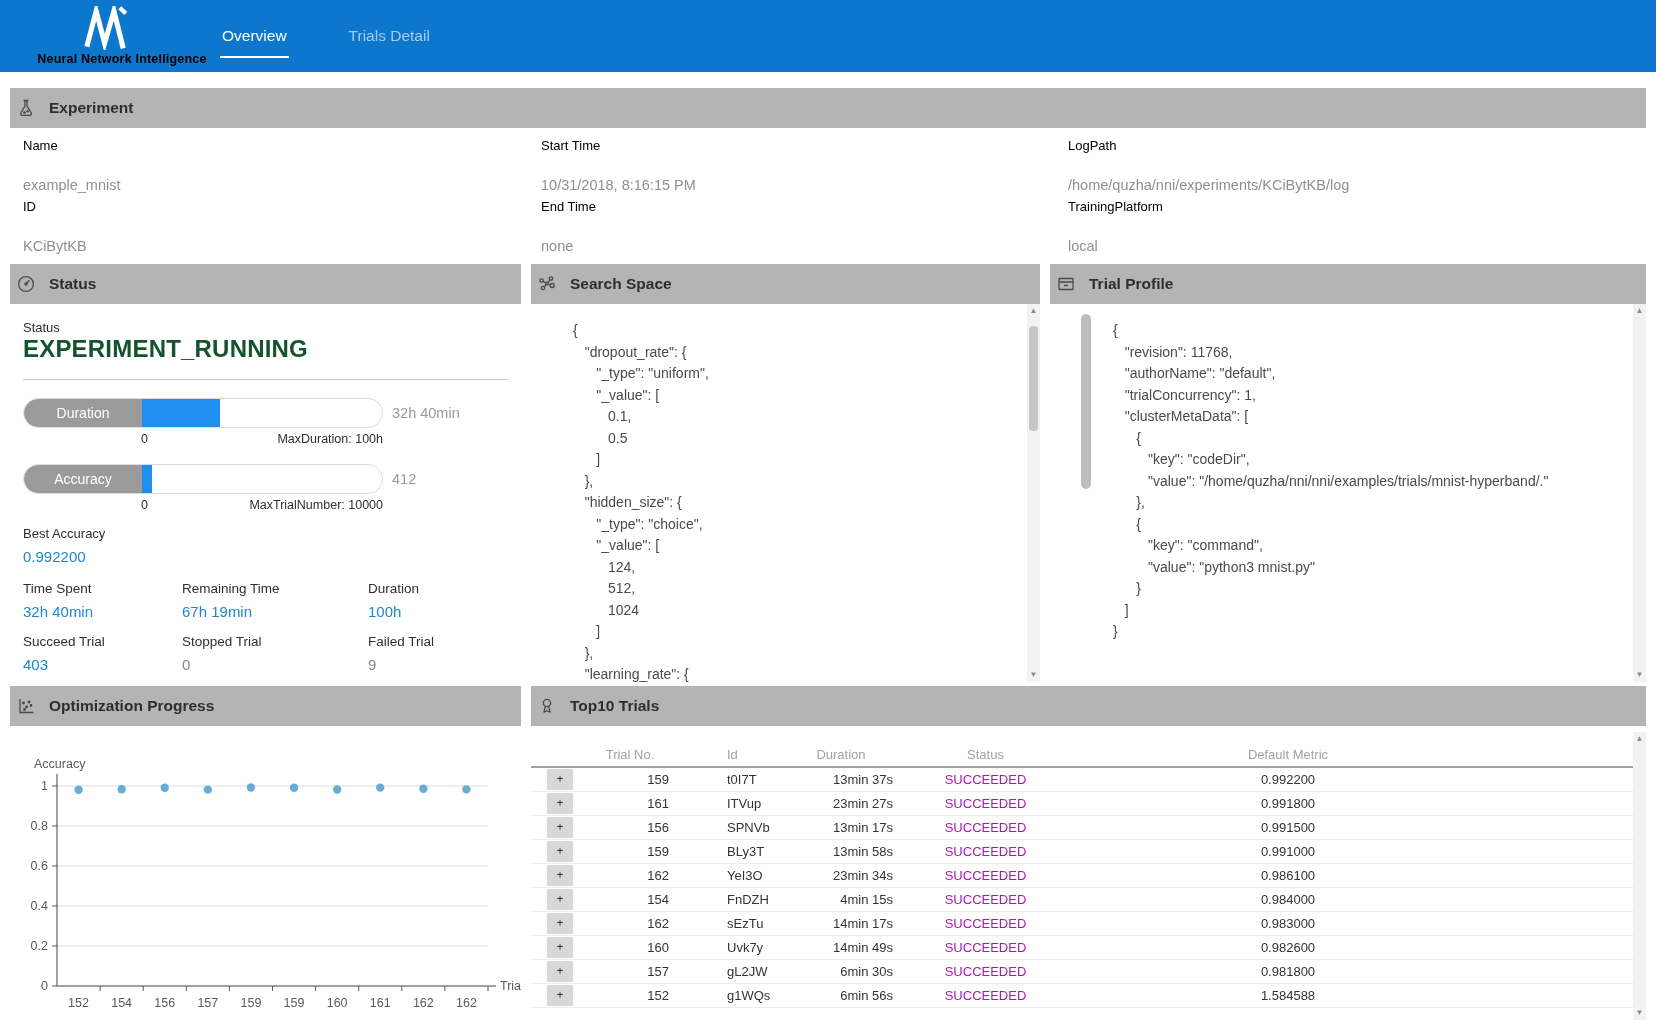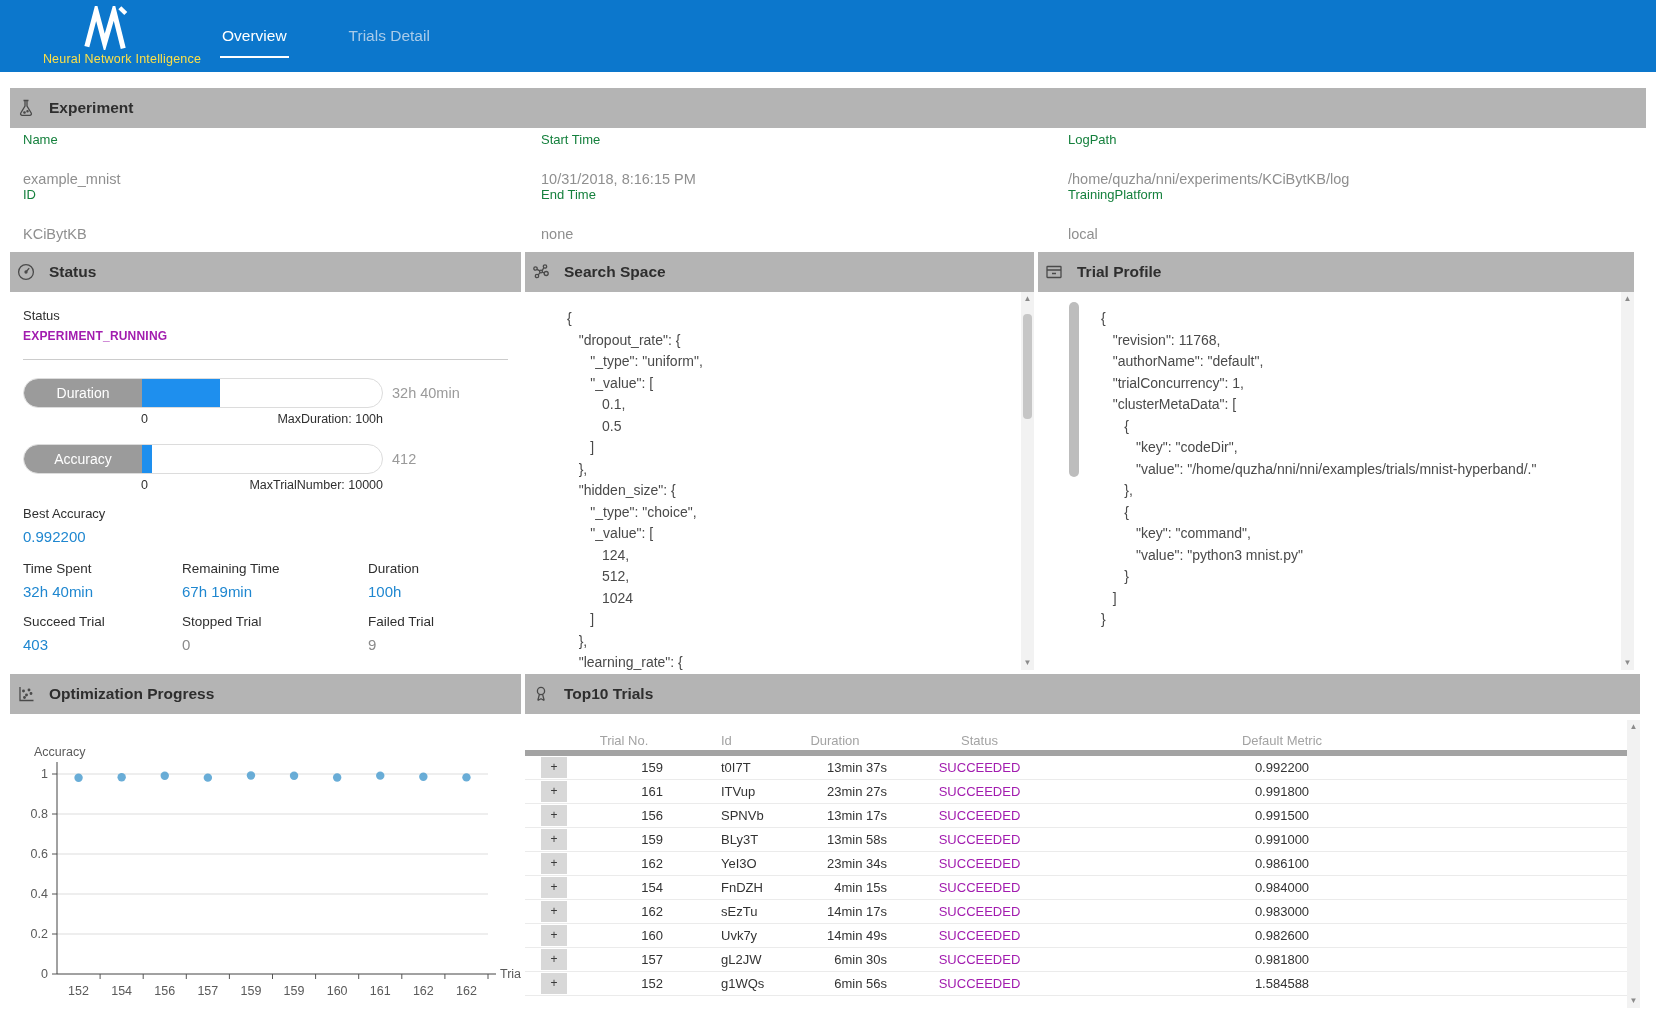--- a/index.html
+++ b/index.html
@@ -6,49 +6,49 @@
   * { box-sizing: border-box; }
   html,body { margin:0; padding:0; }
   body {
     width:1656px; height:1030px; overflow:hidden;
     background:#fff; font-family:"Liberation Sans", sans-serif; color:#333;
   }
   
   .nav { height:72px; background:#0c77cc; display:flex; align-items:center; padding-left:26px; }
   .brand { width:164px; display:flex; flex-direction:column; align-items:center; }
   .brand svg { display:block; }
-  .brand-sub { color:#fde047; font-size:12.5px; font-weight:normal; margin-top:2px; white-space:nowrap; letter-spacing:0.2px;margin-left:28px; }
+  .brand-sub { color:#000000; font-size:12.5px; font-weight:bold; margin-top:2px; white-space:nowrap; letter-spacing:0.2px;margin-left:28px; }
   .tabs { display:flex; align-items:center; height:100%; margin-left:30px; gap:58px; }
   .tab { position:relative; font-size:15.5px; color:#a9cbe9; padding:4px 2px; cursor:pointer; }
   .tab.active { color:#ffffff; }
   .tab.active::after { content:""; position:absolute; left:0; right:0; bottom:-9px; height:2px; background:#fff; }
   
   .sec-header { height:40px; background:#b4b4b4; margin:0 10px; display:flex; align-items:center; padding-left:6px; gap:13px; }
   .sec-title { font-size:15.5px; font-weight:bold; color:#2e2e2e; }
   .hicon { width:20px; height:20px; flex:0 0 auto; }
   .hicon svg { width:20px; height:20px; stroke:#4a4a4a; fill:none; stroke-width:1.3; }
   .gap16 { height:16px; }
   .gap4  { height:4px; }
   
   .exp-grid { display:grid; grid-template-columns:518px 527px 1fr; padding:4px 0 10px 23px; }
-  .f-label { font-size:13px; color:#15803d; margin-top:0; }
+  .f-label { font-size:13px; color:#000000; margin-top:6px; }
   .f-value { font-size:14.5px; color:#8f8f8f; margin-top:24px; white-space:nowrap; }
   
-  .row-mid, .row-bottom { display:flex; gap:4px; margin:0 10px; }
+  .row-mid, .row-bottom { display:flex; gap:10px; margin:0 10px; }
   .panel { display:flex; flex-direction:column; }
   .p-status { width:511px; } .p-search { width:509px; } .p-profile { width:596px; }
   .p-opt { width:511px; } .p-top10 { width:1115px; }
   .panel .sec-header { margin:0; }
   .panel-body { position:relative; }
   .row-mid .panel-body { height:378px; overflow:hidden; }
   .row-bottom .panel-body { height:314px; overflow:hidden; }
   
   .status-body { padding:16px 13px 0; }
   .small-label { font-size:13px; color:#2f2f2f; }
-  .status-big { font-size:12px; font-weight:bold; color:#a21caf; margin-top:6px; letter-spacing:0.2px; }
+  .status-big { font-size:24px; font-weight:bold; color:#14532d; letter-spacing:0.2px; }
   .divider { border:none; border-top:1px solid #ccc; margin:16px 0 0; }
   .bar-row { display:flex; align-items:center; margin-top:18px; }
   .bar { width:360px; height:30px; border:1px solid #dcdcdc; border-radius:16px; overflow:hidden; display:flex; background:#fff; }
   .bar-label { width:118px; flex:0 0 auto; background:#9b9b9b; color:#fff; font-size:14px; display:flex; align-items:center; justify-content:center; border-radius:16px 0 0 16px; }
   .bar-track { flex:1; position:relative; }
   .bar-fill { position:absolute; left:0; top:0; bottom:0; background:#1e8fee; }
   .bar-value { margin-left:9px; font-size:14.5px; color:#9a9a9a; white-space:nowrap; }
   .bar-sub { width:360px; display:flex; justify-content:space-between; padding-left:118px; font-size:12.5px; color:#2f2f2f; margin-top:4px; }
   .best { margin-top:14px; }
   .best-value { font-size:15px; color:#1f87d0; margin-top:7px; }
@@ -64,21 +64,21 @@
              display:flex; flex-direction:column; justify-content:space-between; align-items:center;
              padding:3px 0; font-size:8px; color:#8b8b8b; }
   .vscroll span { cursor:pointer; line-height:8px; }
   .vthumb { position:absolute; right:2px; width:9px; background:#c6c6c6; border-radius:4px; }
   .ss-thumb { top:22px; height:105px; }
   .left-thumb { position:absolute; left:31px; top:10px; width:10px; height:175px; background:#bdbdbd; border-radius:5px; }
   .t10-scroll { top:6px; bottom:auto; height:288px; }
   
   .t10-table { padding-top:16px; }
   .t10-hrow, .t10-row { display:flex; align-items:center; }
-  .t10-hrow { height:26px; color:#a3a3a3; font-size:13px; border-bottom:6px solid #a3a3a3; }
+  .t10-hrow { height:26px; color:#a3a3a3; font-size:13px; border-bottom:2px solid #a3a3a3; }
   .t10-row { height:24px; font-size:13px; color:#333; border-bottom:1px solid #ebebeb; }
   .c-exp { width:60px; padding-left:16px; }
   .c-no { width:78px; text-align:right; }
   .t10-hrow .c-no, .t10-hrow .c-dur { text-align:center; }
   .c-id { width:120px; padding-left:58px; }
   .c-dur { width:104px; text-align:right; }
   .c-status { width:185px; text-align:center; }
   .c-metric { width:420px; text-align:center; }
   .exp-btn { display:block; width:26px; height:21px; background:#d8d8d8; color:#3a3a3a; font-size:12px; line-height:21px; text-align:center; cursor:pointer; }
   .st-succeeded { color:#a21caf; }

